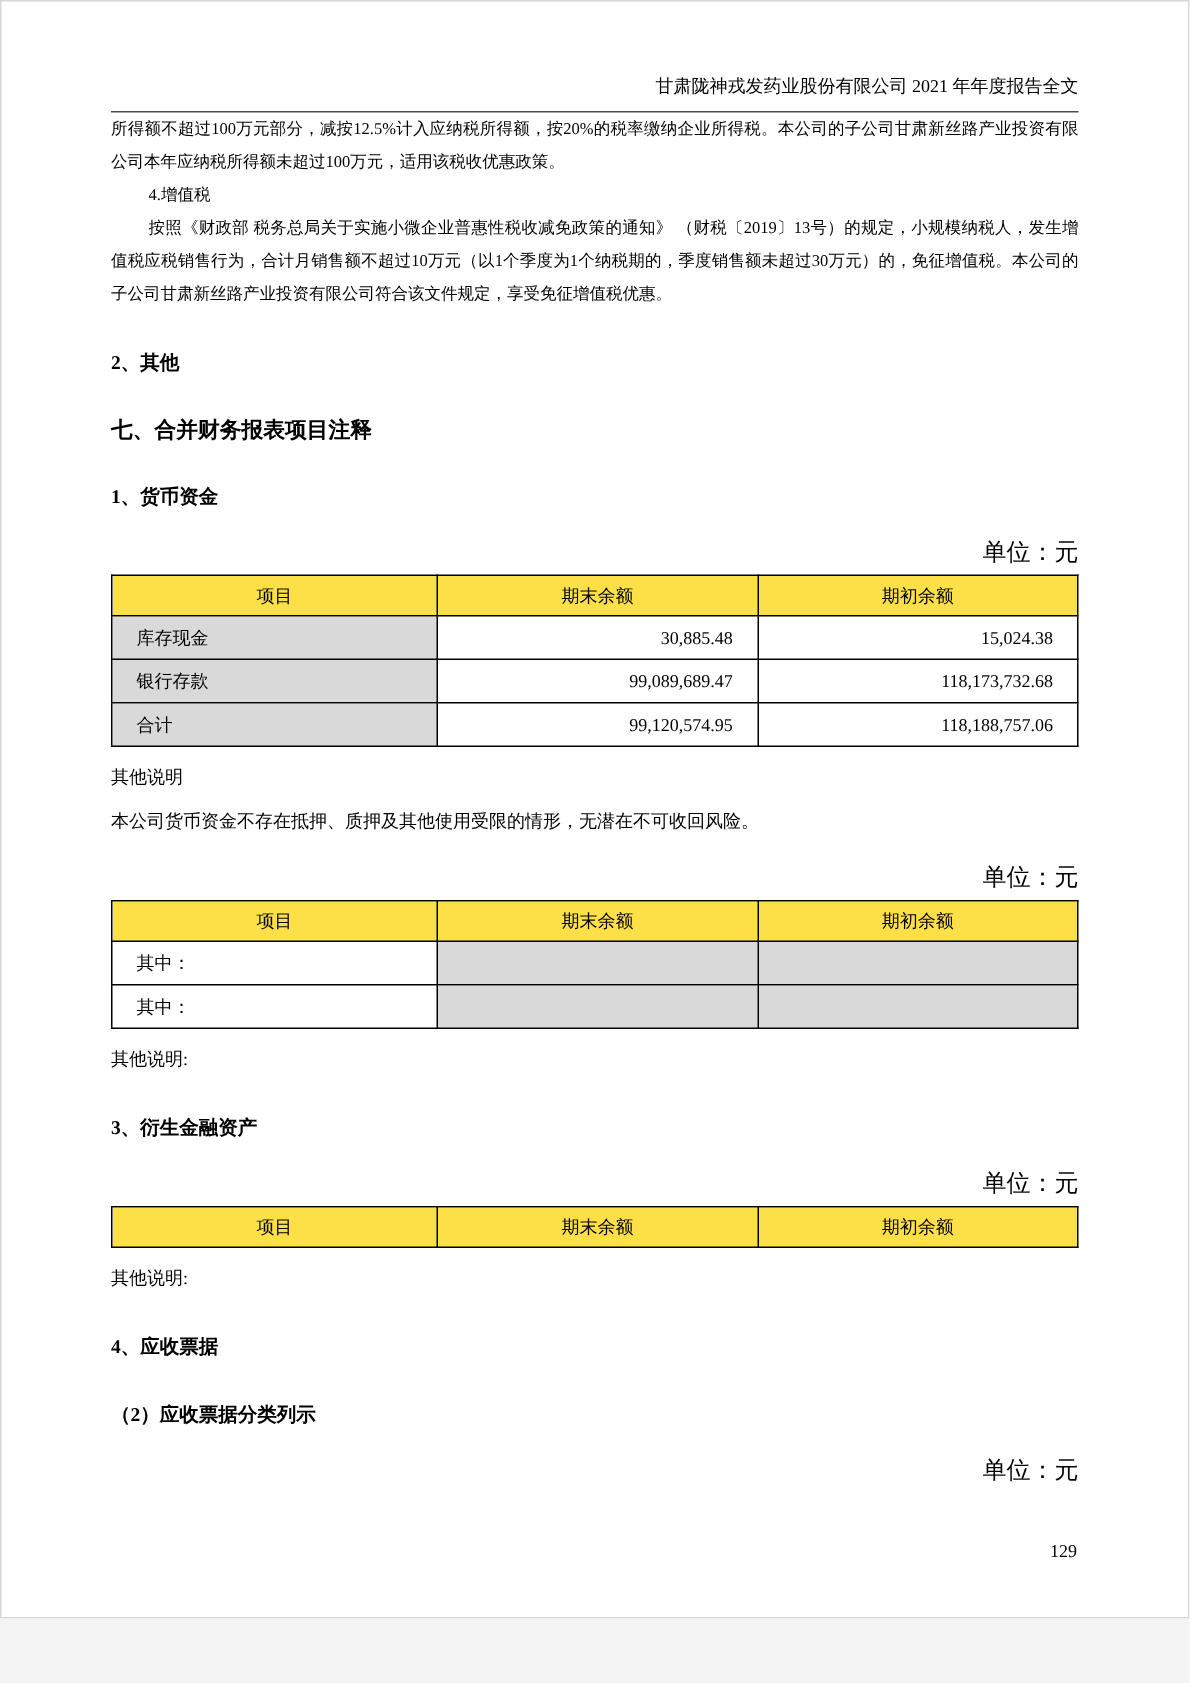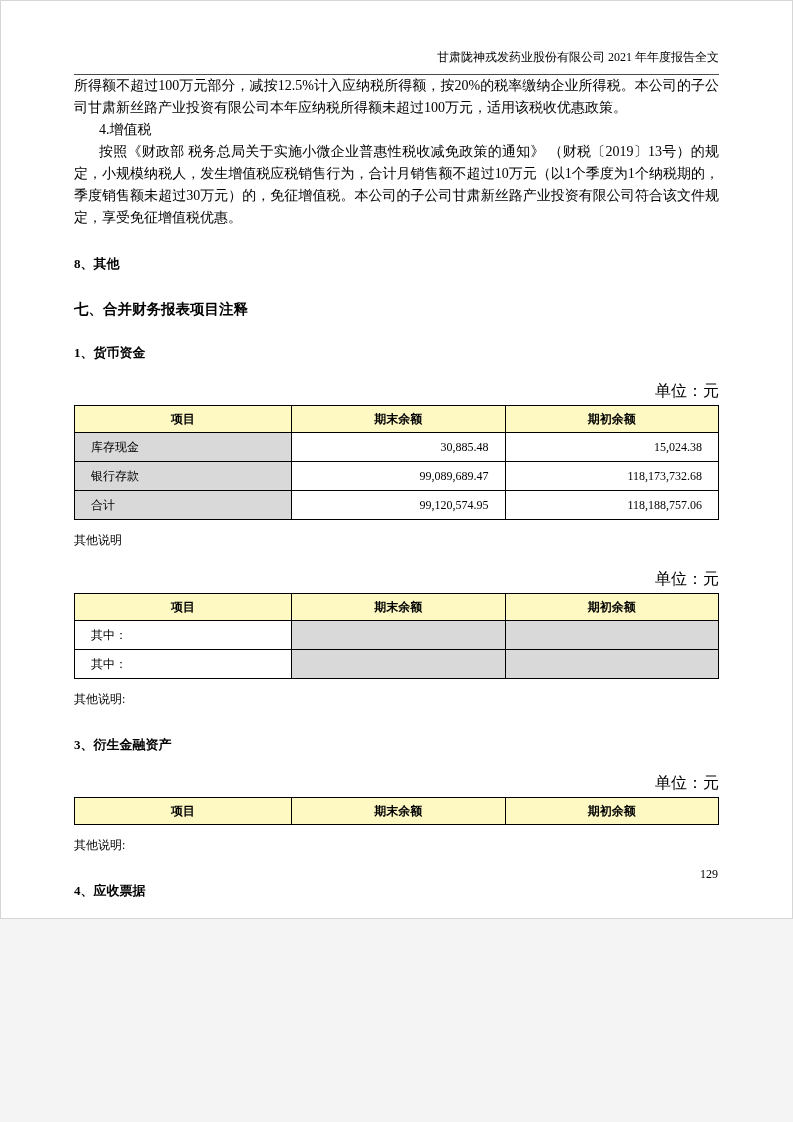--- a/index.html
+++ b/index.html
@@ -1,46 +1,46 @@
 <!DOCTYPE html>
 <html><head>
 <meta charset="utf-8">
 <style>
   * { box-sizing: border-box; }
   html, body { margin: 0; padding: 0; background: #f4f4f4; }
   .page {
-    width: 793px; height: 919px; margin: 0 auto; position: relative;
+    width: 793px; height: 1079px; margin: 0 auto; position: relative;
     background: #ffffff; border: 1px solid #d6d6d6;
     padding: 48px 73px 40px 73px; overflow: hidden;
     font-family: "Liberation Serif", "DejaVu Serif", serif; color: #000;
   }
   .doc-header {
     text-align: right; font-size: 12px; line-height: 16px;
     padding-bottom: 9px; border-bottom: 1px solid #4a4a4a;
   }
-  p.body { margin: 0; font-size: 14px; line-height: 22px; text-align: justify; }
+  p.body { margin: 0; font-size: 11px; line-height: 22px; text-align: justify; }
   .indent { text-indent: 25px; }
   .mt12 { margin-top: 12px; }
   .h-bold { font-weight: bold; font-size: 13px; line-height: 17px; margin: 0; }
   .h-big  { font-weight: bold; font-size: 14.5px; line-height: 18px; margin: 0; }
   .mt24 { margin-top: 24px; }
   .mt26 { margin-top: 26px; }
   .mt28 { margin-top: 28px; }
   .unit { font-size: 16px; text-align: right; margin: 22px 0 7px 0; line-height: 15px; }
   table.data-table {
     width: 100%; border-collapse: collapse; table-layout: fixed;
     font-size: 12px;
   }
   table.data-table col.c1 { width: 33.7%; }
   table.data-table th, table.data-table td {
     border: 1px solid #000; padding: 5px 16px; line-height: 18px;
     overflow: hidden; white-space: nowrap;
   }
   table.data-table th {
-    background: #fef9c3; font-weight: bold; text-align: center; padding: 4px 8px;
+    background: #fde047; font-weight: normal; text-align: center; padding: 4px 8px;
   }
   td.label  { background: #d9d9d9; text-align: left; }
   td.plain  { background: #ffffff; text-align: left; }
   td.num    { text-align: right; }
   td.shaded { background: #d9d9d9; }
   .note { font-size: 12px; line-height: 18px; margin: 11px 0 0 0; }
   .page-number {
     position: absolute; right: 74px; bottom: 36px; font-size: 12px;
   }
 </style>
@@ -50,21 +50,21 @@
 <div class="page">
 
   <div class="doc-header">
     <span>甘肃陇神戎发药业股份有限公司 2021 年年度报告全文</span>
   </div>
 
   <p class="body mt12">所得额不超过100万元部分，减按12.5%计入应纳税所得额，按20%的税率缴纳企业所得税。本公司的子公司甘肃新丝路产业投资有限公司本年应纳税所得额未超过100万元，适用该税收优惠政策。</p>
   <p class="body indent">4.增值税</p>
   <p class="body indent">按照《财政部 税务总局关于实施小微企业普惠性税收减免政策的通知》 （财税〔2019〕13号）的规定，小规模纳税人，发生增值税应税销售行为，合计月销售额不超过10万元（以1个季度为1个纳税期的，季度销售额未超过30万元）的，免征增值税。本公司的子公司甘肃新丝路产业投资有限公司符合该文件规定，享受免征增值税优惠。</p>
 
-  <p class="h-bold mt26">8、其他</p>
+  <p class="h-bold mt26">2、其他</p>
 
   <p class="h-big mt28">七、合并财务报表项目注释</p>
 
   <p class="h-bold mt26">1、货币资金</p>
   <div class="unit">单位：元</div>
 
   <table class="data-table">
     <colgroup>
         <col class="c1">
         <col>
@@ -90,20 +90,21 @@
       </tr>
       <tr>
         <td class="label">合计</td>
         <td class="num">99,120,574.95</td>
         <td class="num">118,188,757.06</td>
       </tr>
     </tbody>
   </table>
 
   <p class="note">其他说明</p>
+  <p class="note">本公司货币资金不存在抵押、质押及其他使用受限的情形，无潜在不可收回风险。</p>
 
   <div class="unit">单位：元</div>
 
   <table class="data-table">
     <colgroup>
         <col class="c1">
         <col>
         <col>
       </colgroup>
     <thead>

